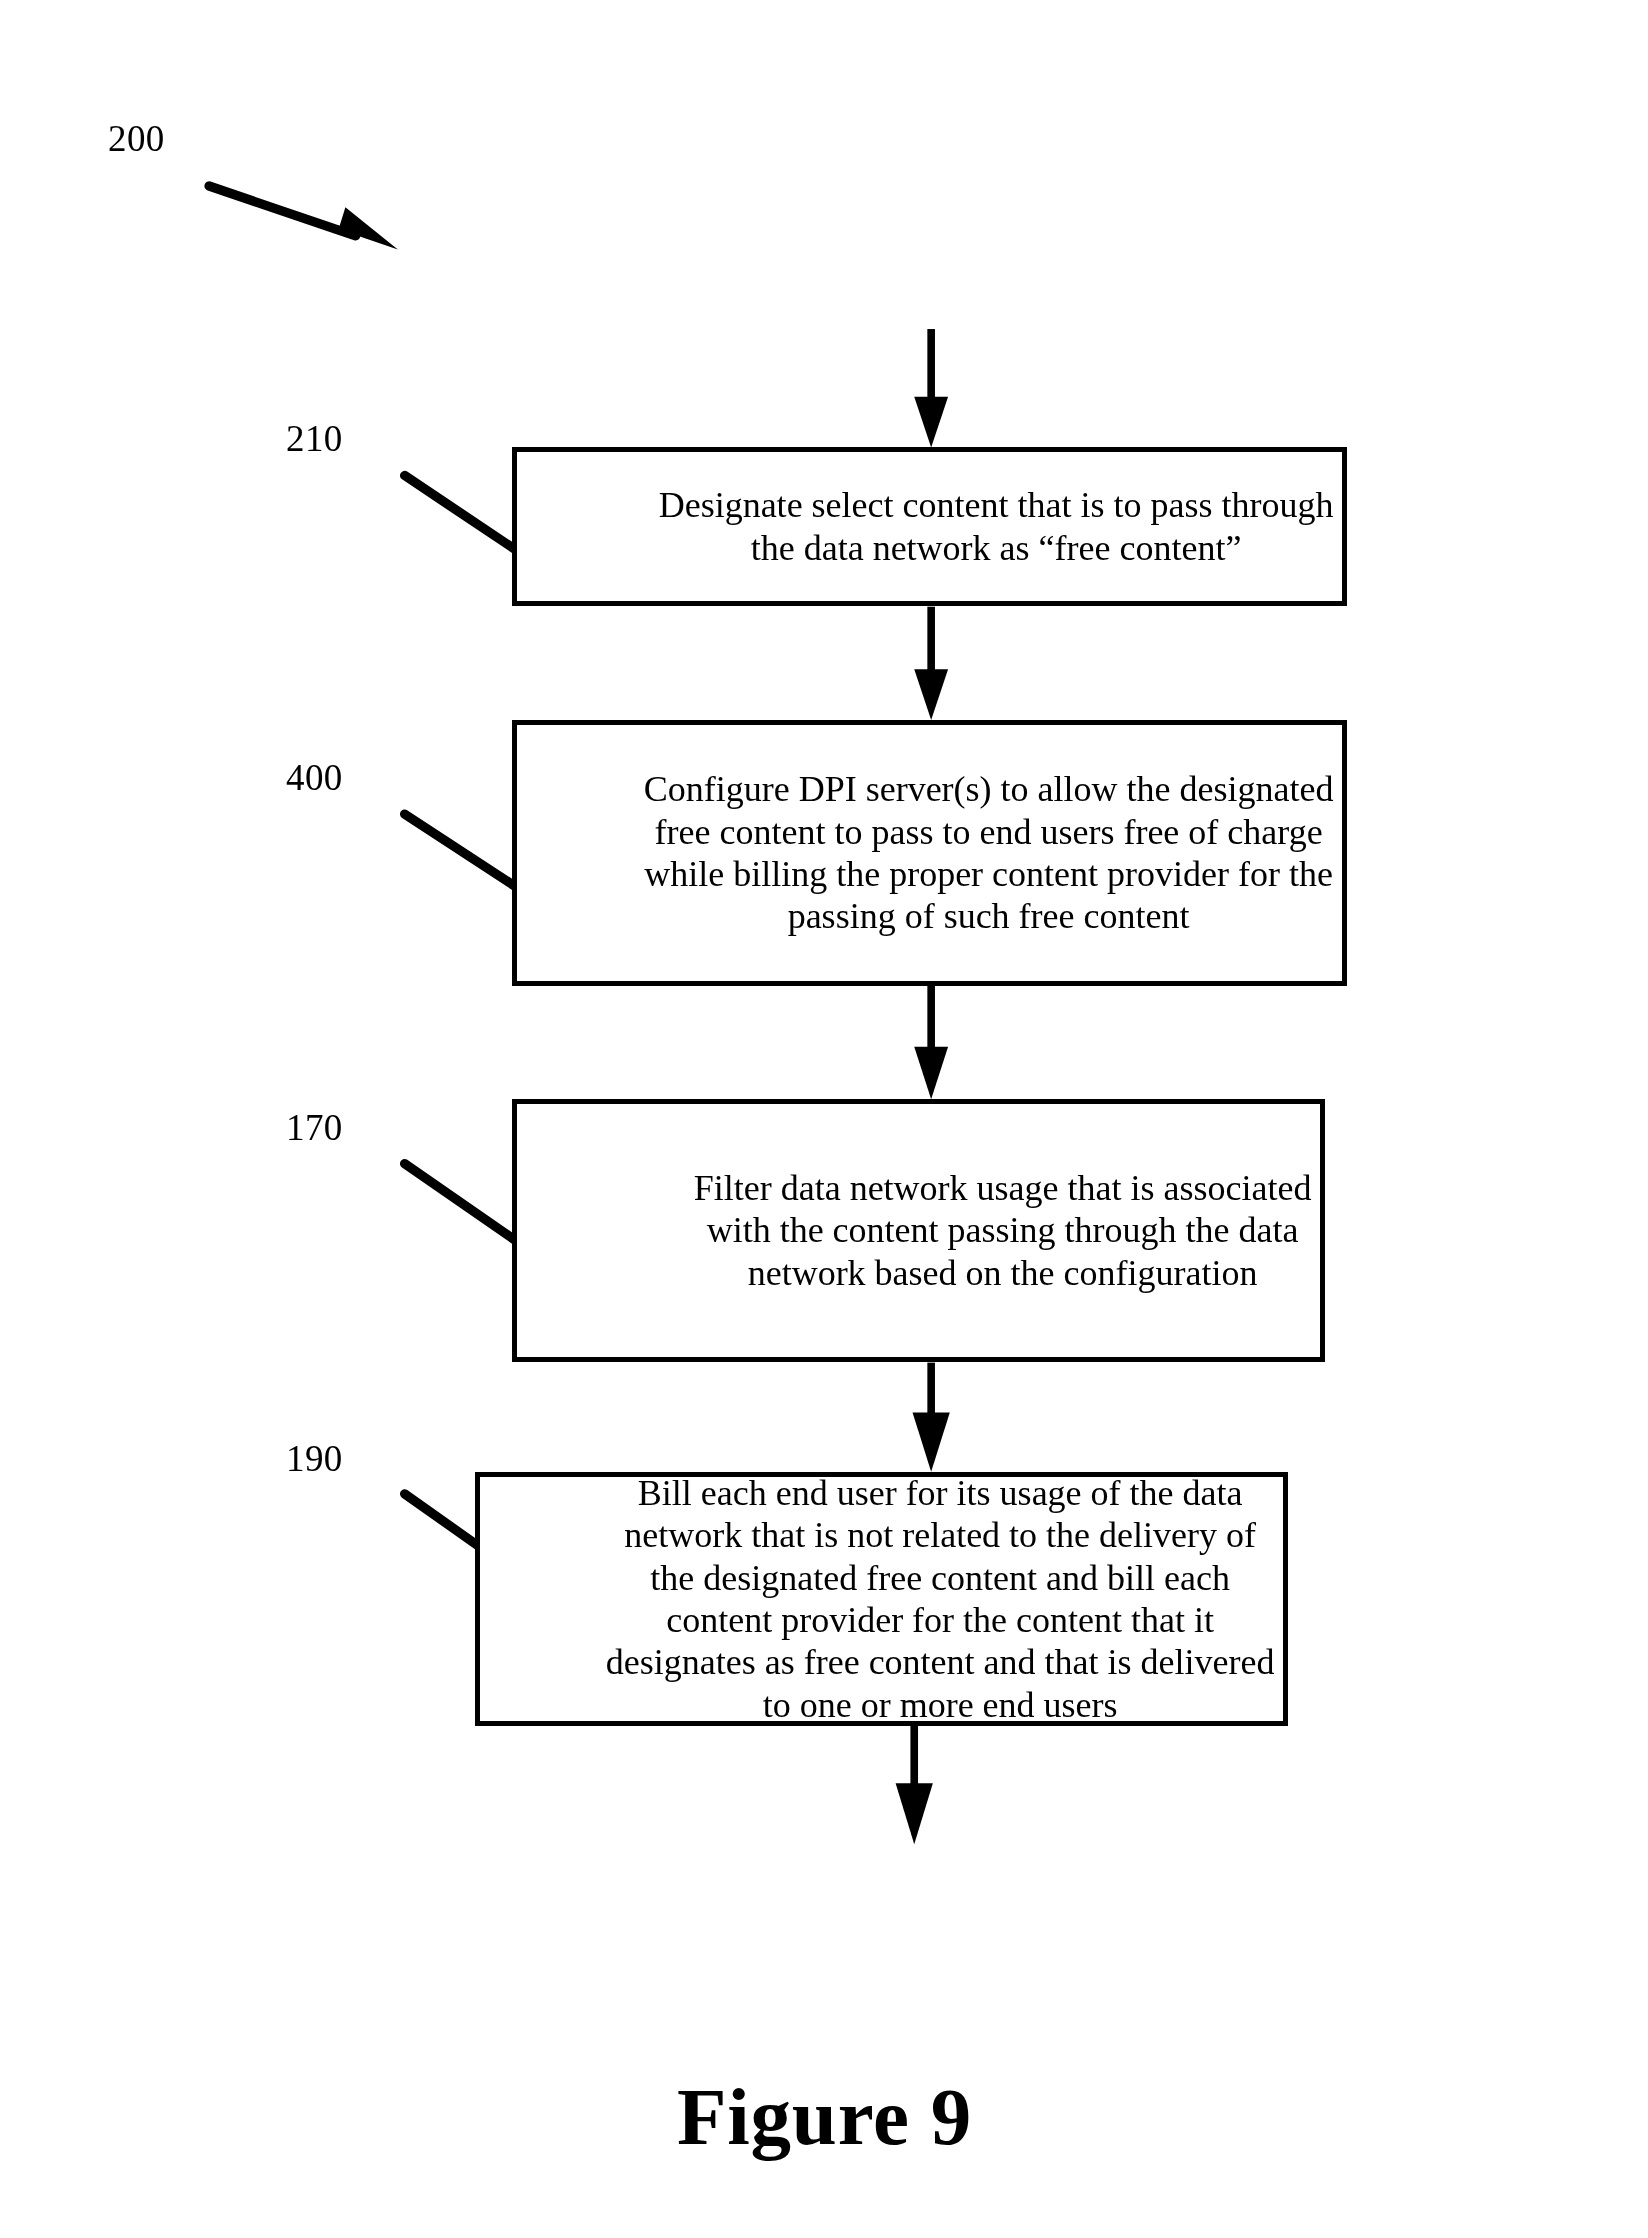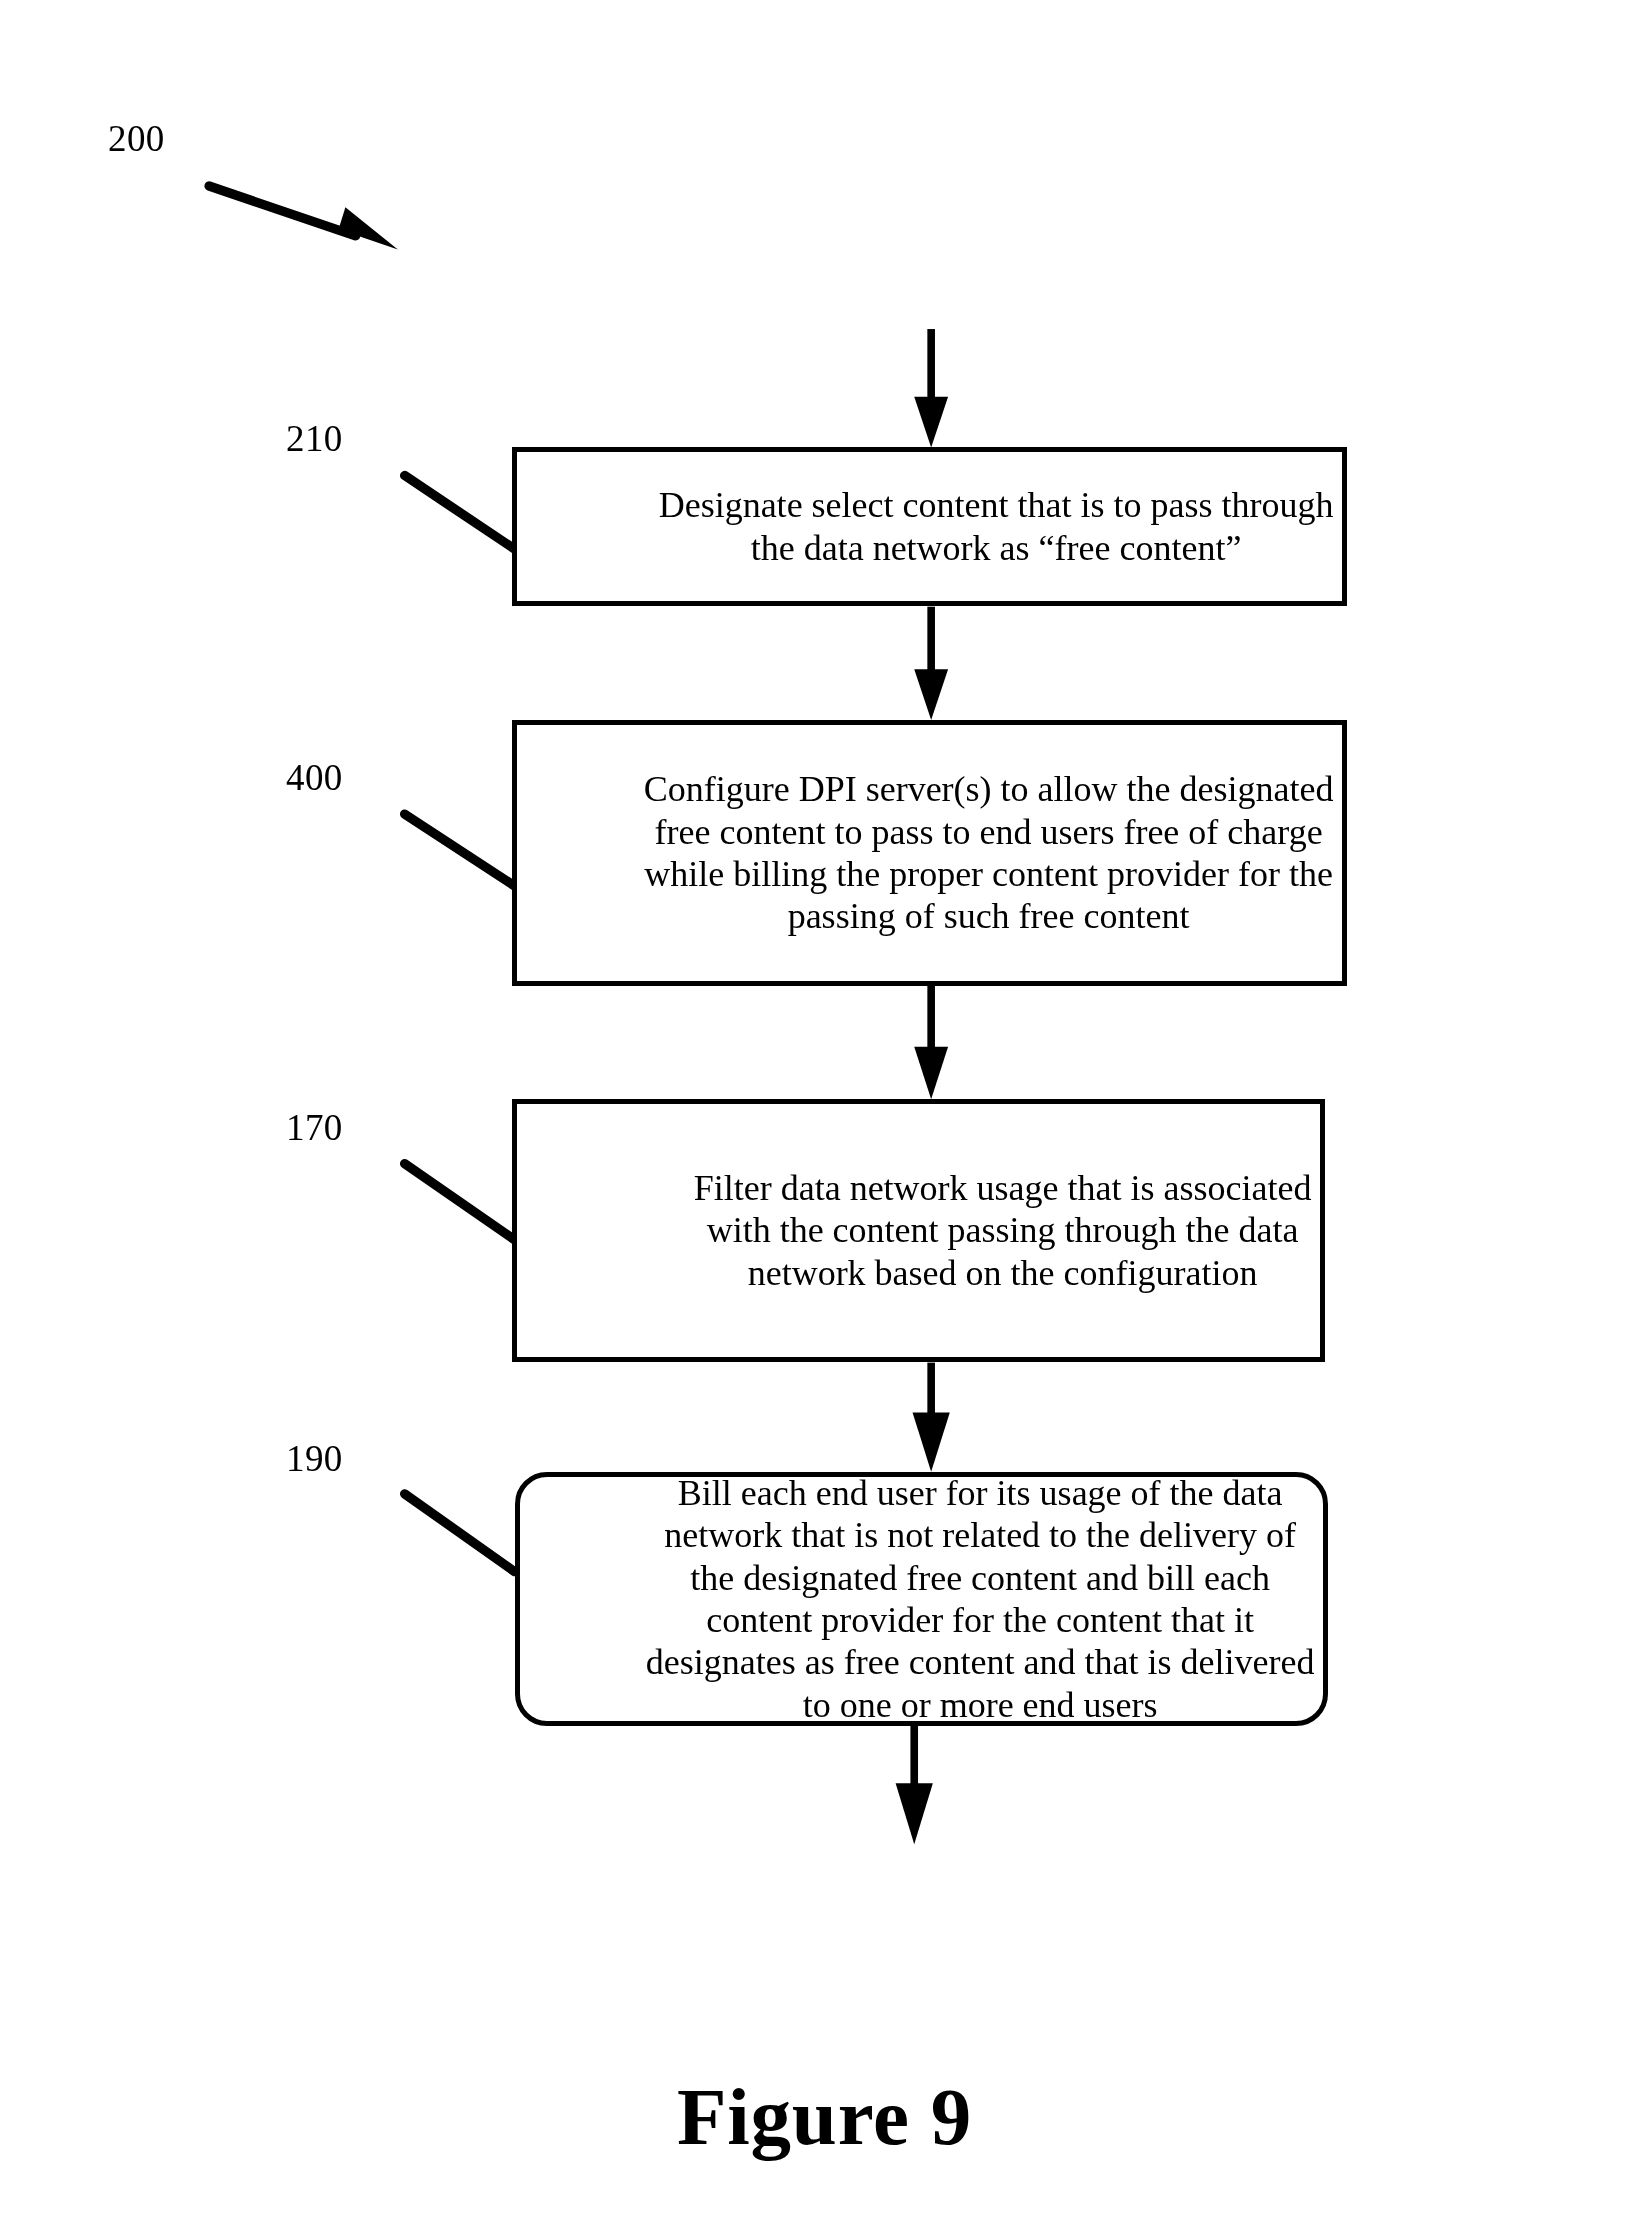--- a/index.html
+++ b/index.html
@@ -162,21 +162,21 @@
 while billing the proper content provider for the
 passing of such free content</span>
   </div>
 
   <div class="process-box" style="left:512px; top:1051px; width:813px; height:263px;">
     <span class="box-text">Filter data network usage that is associated
 with the content passing through the data
 network based on the configuration</span>
   </div>
 
-  <div class="process-box" style="left:515px; top:1424px; width:813px; height:254px;border-radius:32px;">
+  <div class="process-box" style="left:475px; top:1424px; width:813px; height:254px;">
     <span class="box-text">Bill each end user for its usage of the data
 network that is not related to the delivery of
 the designated free content and bill each
 content provider for the content that it
 designates as free content and that is delivered
 to one or more end users</span>
   </div>
 
 
   <div id="figure-caption">Figure 9</div>

